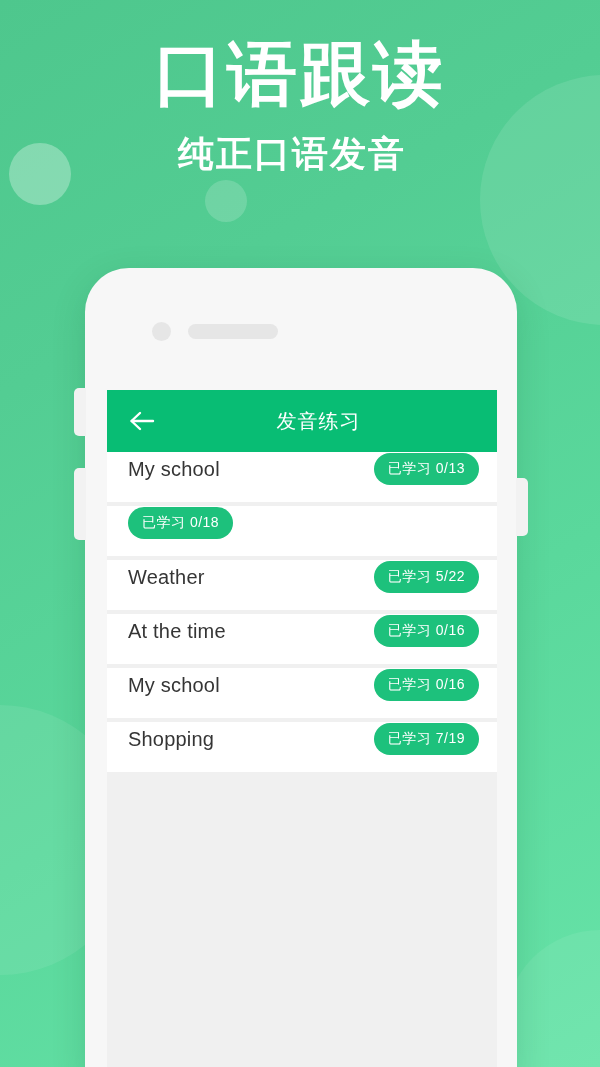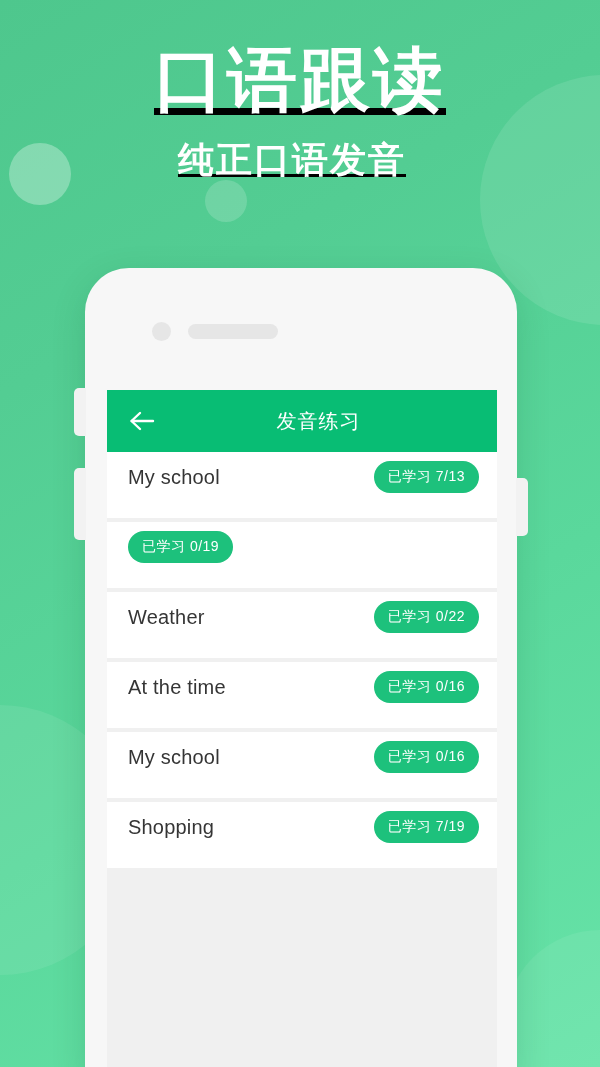--- a/index.html
+++ b/index.html
@@ -50,25 +50,24 @@
   }
   .deco-bottom-right {
     width: 190px; height: 190px;
     left: 505px; top: 930px;
     background: rgba(255,255,255,0.07);
   }
 
   
   .headline-wrap {
     position: absolute;
-    left: 0; top: 44px;
+    left: 0; top: 38px;
     width: 600px;
     text-align: center;
     z-index: 3;
-    text-decoration: underline;
   }
   .headline {
     color: #ffffff;
     font-size: 70px;
     font-weight: bold;
     letter-spacing: 3px;
     line-height: 1.05;
     margin: 0;
   }
   .subhead {
@@ -165,21 +164,21 @@
     font-size: 20px;
     letter-spacing: 1px;
     margin-left: 33px;
   }
 
   .lesson-list {
     display: block;
   }
   .lesson-row {
     position: relative;
-    height: 66px;
+    height: 50px;
     background: #ffffff;
     display: flex;
     align-items: center;
     justify-content: space-between;
     padding: 0 18px 16px 21px;
     box-sizing: border-box;
     margin-bottom: 4px;
     cursor: pointer;
   }
   .lesson-title {
@@ -230,30 +229,30 @@
           <path d="M3.8 12 L25 12" fill="none" stroke="#ffffff" stroke-width="2.4" stroke-linecap="round"></path>
         </svg>
       </div>
       <div class="appbar-title">发音练习</div>
     </div>
 
     <div class="lesson-list">
 
       <div class="lesson-row">
         <span class="lesson-title">My school</span>
-        <span class="lesson-badge">已学习 7/13</span>
-      </div>
-
-      <div class="lesson-row">
-        <span class="lesson-badge">已学习 0/19</span>
+        <span class="lesson-badge">已学习 0/13</span>
+      </div>
+
+      <div class="lesson-row">
+        <span class="lesson-badge">已学习 0/18</span>
       </div>
 
       <div class="lesson-row">
         <span class="lesson-title">Weather</span>
-        <span class="lesson-badge">已学习 0/22</span>
+        <span class="lesson-badge">已学习 5/22</span>
       </div>
 
       <div class="lesson-row">
         <span class="lesson-title">At the time</span>
         <span class="lesson-badge">已学习 0/16</span>
       </div>
 
       <div class="lesson-row">
         <span class="lesson-title">My school</span>
         <span class="lesson-badge">已学习 0/16</span>

